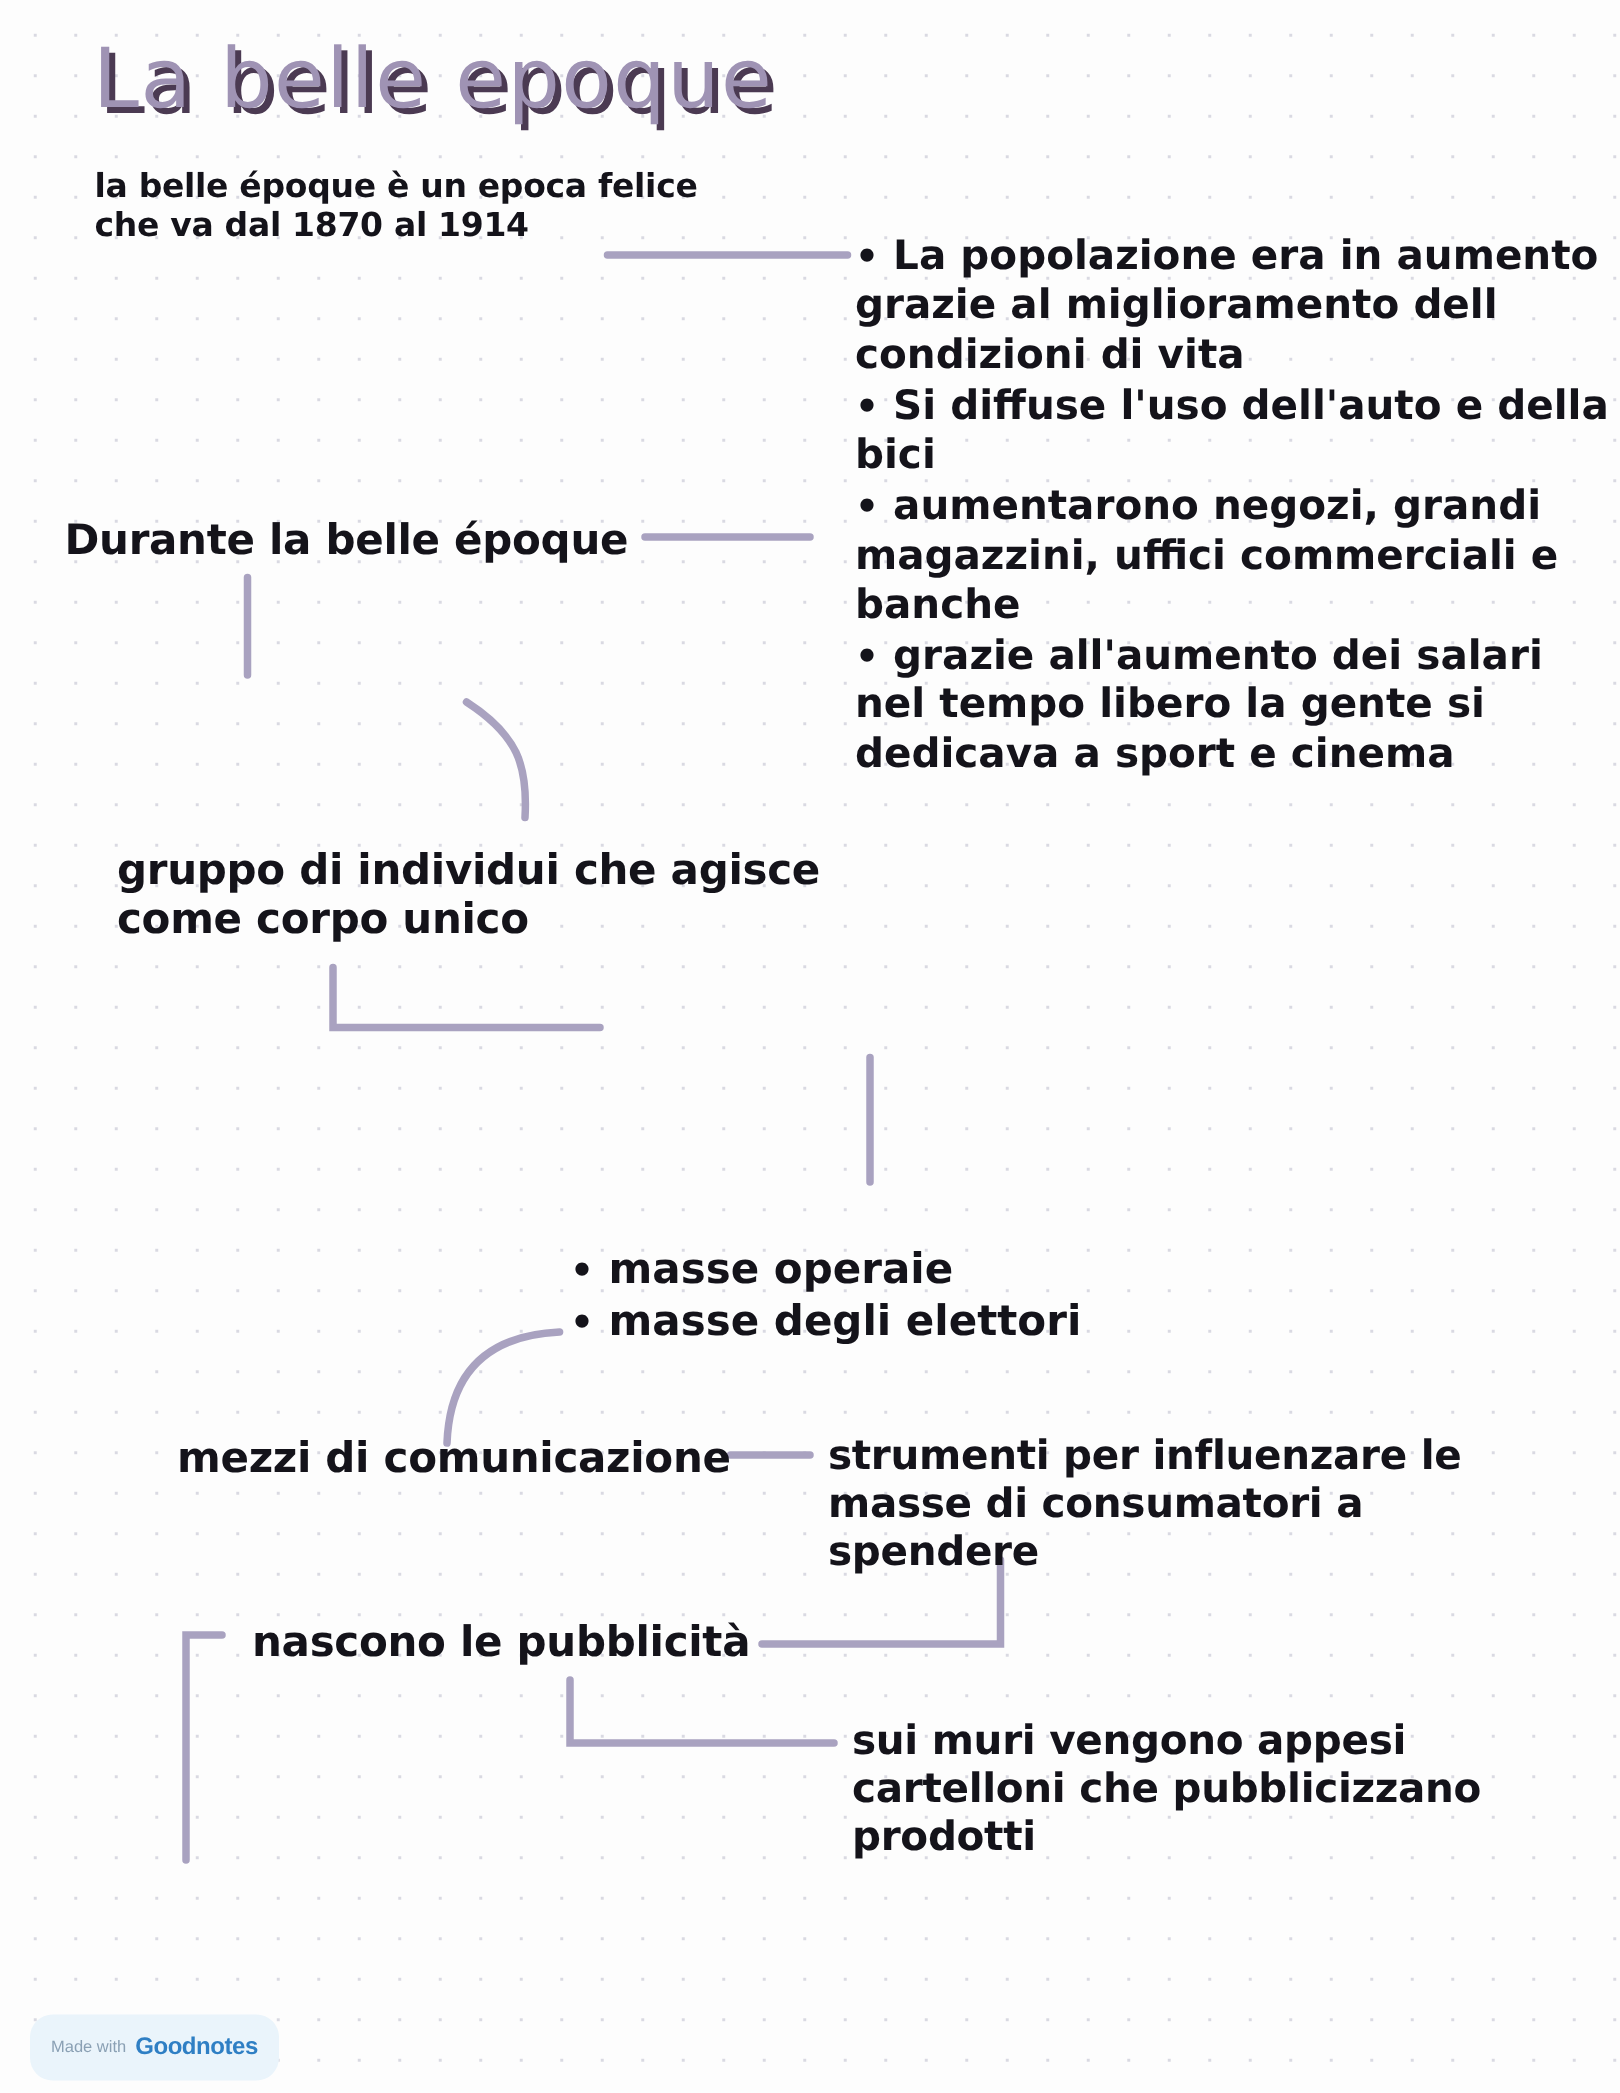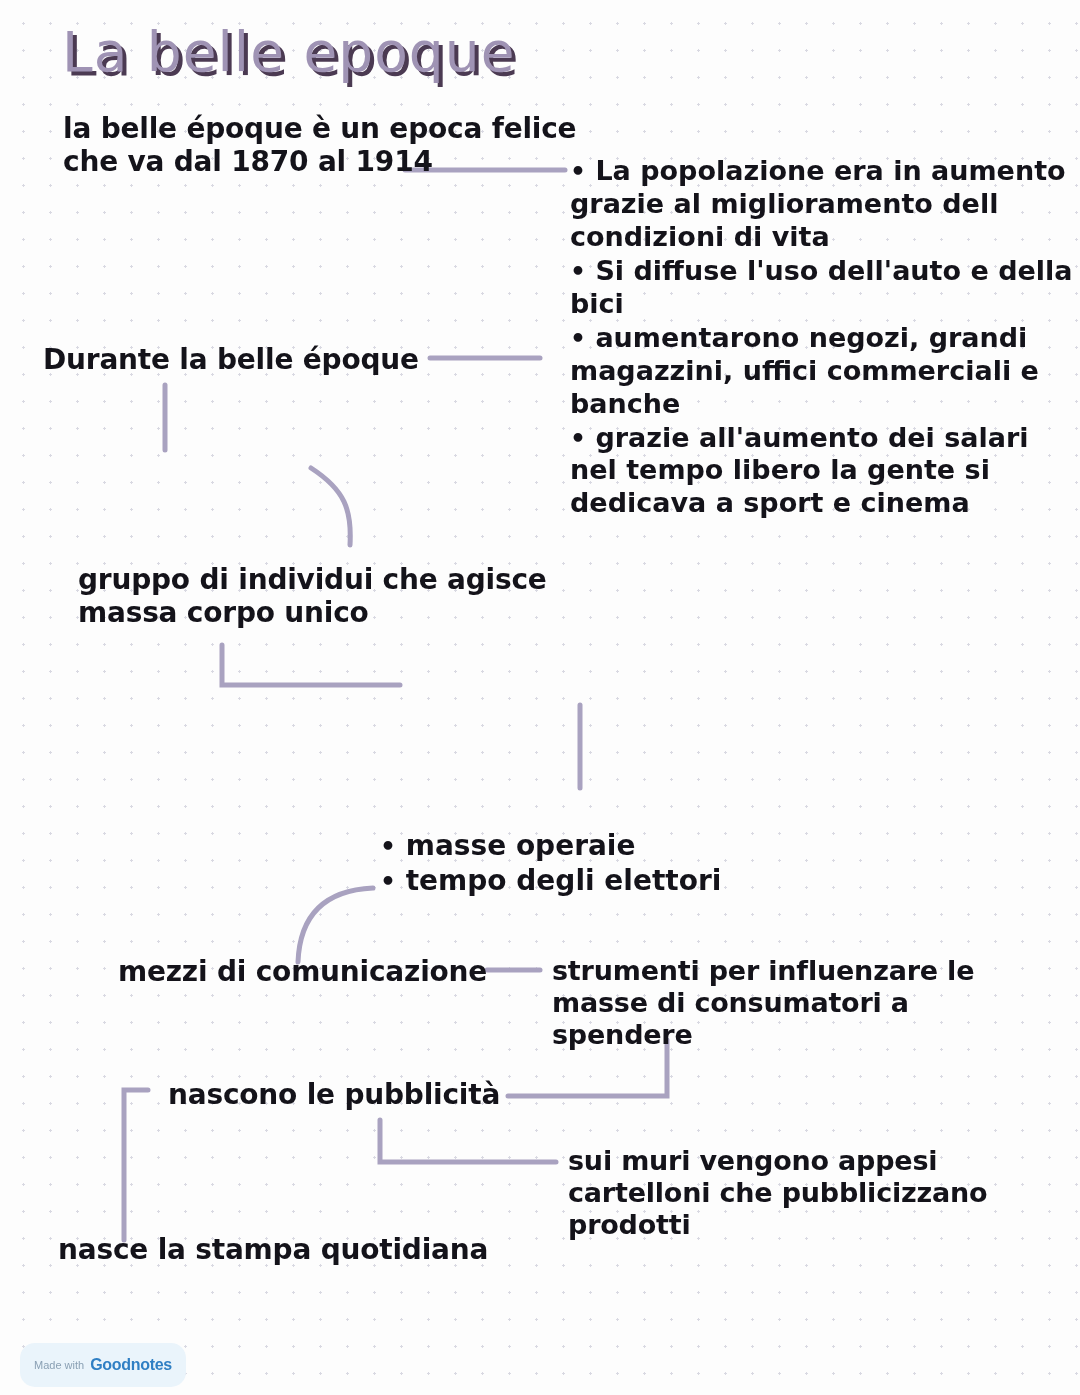--- a/index.html
+++ b/index.html
@@ -122,54 +122,53 @@
 
     <path d="M667 1040 L 667 1096 L 508 1096"></path>
 
     <path d="M380 1120 L 380 1162 L 556 1162"></path>
 
     <path d="M148 1090 L 124 1090 L 124 1240"></path>
   </svg>
 
   <div id="title">La belle epoque</div>
 
-  <div class="node" style="left:63px; top:112px; font-size:28px; width:520px;">la belle époque è un epoca felice
+  <div class="node" style="left:63px; top:112px; font-size:22px; width:520px;">la belle époque è un epoca felice
 che va dal 1870 al 1914</div>
 
   <div class="bullets" style="left:570px; top:155px; width:505px; font-size:27px;">
     <div><span style="font-size:25px;">•</span> <span>La popolazione era in aumento grazie al miglioramento dell condizioni di vita</span></div>
     <div><span style="font-size:25px;">•</span> <span>Si diffuse l'uso dell'auto e della bici</span></div>
     <div><span style="font-size:25px;">•</span> <span> aumentarono negozi, grandi magazzini, uffici commerciali e banche</span></div>
     <div><span style="font-size:25px;">•</span> <span> grazie all'aumento dei salari nel tempo libero la gente si dedicava a sport e cinema</span></div>
   </div>
 
   <div class="node" style="left:43px; top:343px; font-size:28px;">Durante la belle époque</div>
 
 
   <div class="node" style="left:78px; top:563px; font-size:28px; width:470px;">gruppo di individui che agisce
-massa corpo unico</div>
+come corpo unico</div>
 
 
   <div class="bullets" style="left:380px; top:793px; font-size:28px;margin-top:36px;">
     <div><span style="font-size:25px;">•</span> <span>masse operaie</span></div>
-    <div><span style="font-size:25px;">•</span> <span>tempo degli elettori</span></div>
+    <div><span style="font-size:25px;">•</span> <span>masse degli elettori</span></div>
   </div>
 
   <div class="node" style="left:118px; top:955px; font-size:28px;">mezzi di comunicazione</div>
 
   <div class="node" style="left:552px; top:955px; font-size:27px; width:470px;">strumenti per influenzare le
 masse di consumatori a
 spendere</div>
 
   <div class="node" style="left:168px; top:1078px; font-size:28px;">nascono le pubblicità</div>
 
   <div class="node" style="left:568px; top:1145px; font-size:27px; width:440px;">sui muri vengono appesi
 cartelloni che pubblicizzano
 prodotti</div>
 
-  <div class="node" style="left:58px; top:1233px; font-size:28px;">nasce la stampa quotidiana</div>
 
 </div>
 
 <div id="watermark">
   <span class="made">Made with</span>
   <span class="gn">Goodnotes</span>
 </div>
 
 </body></html>

